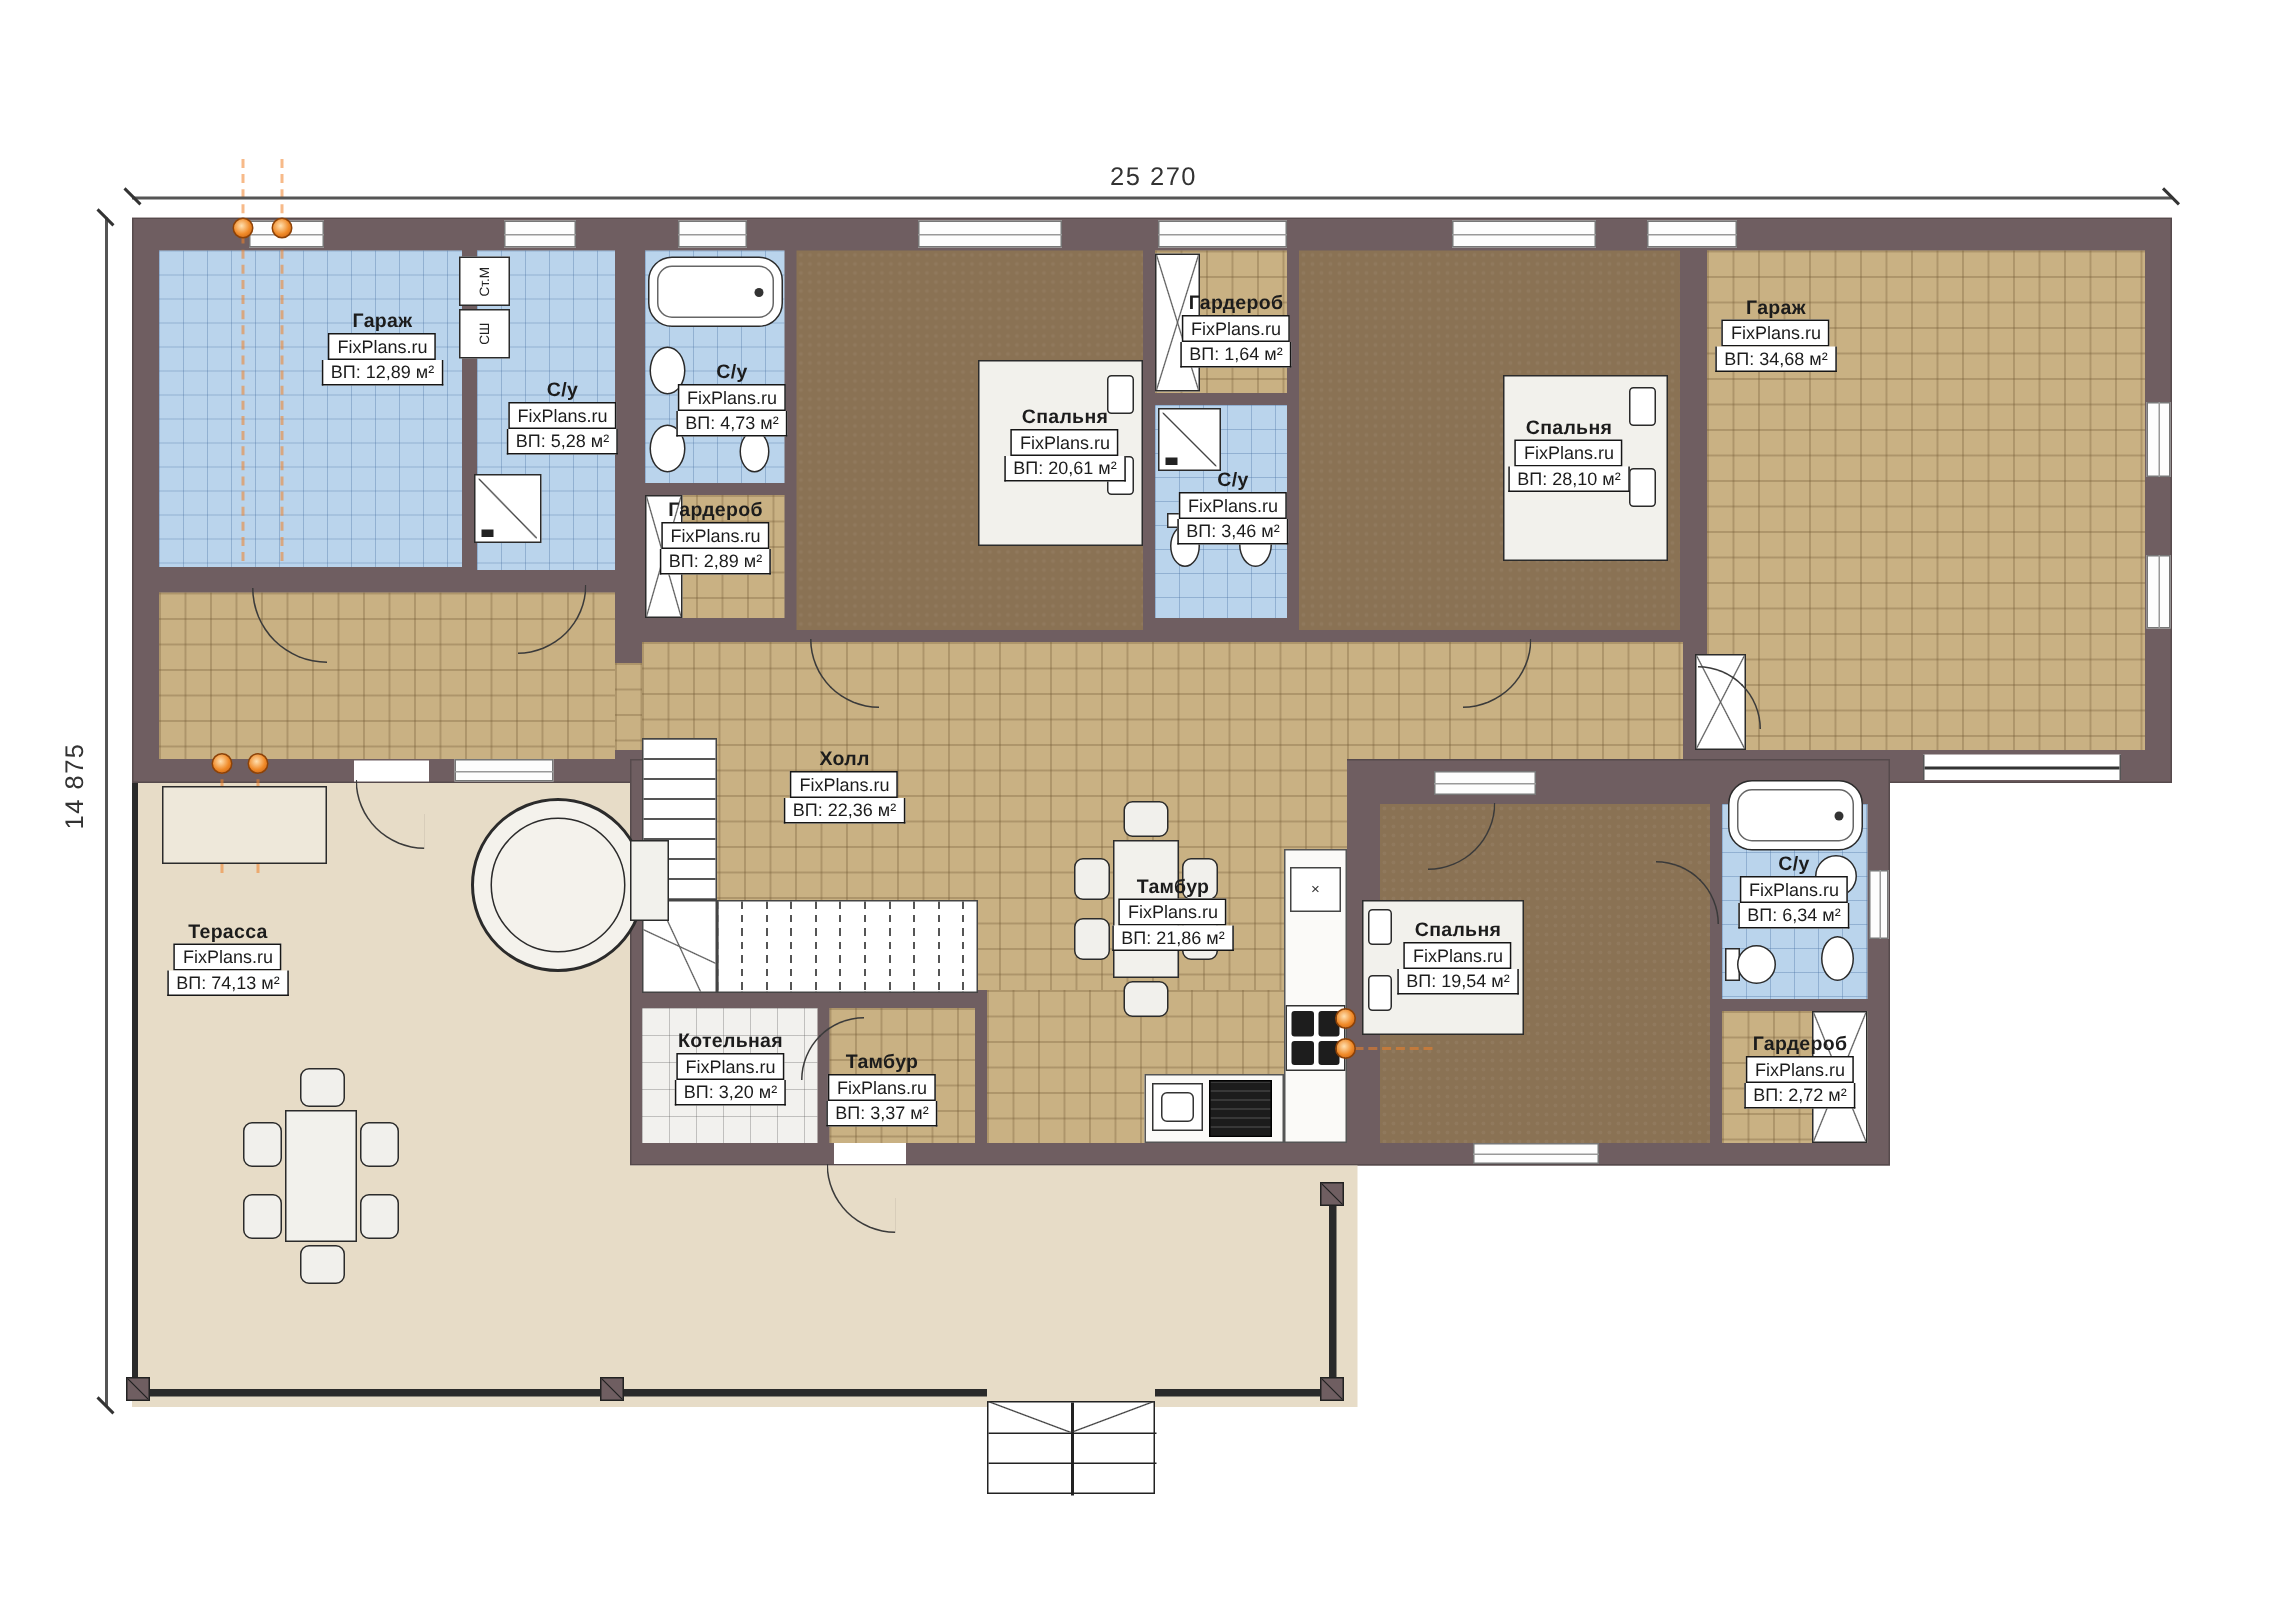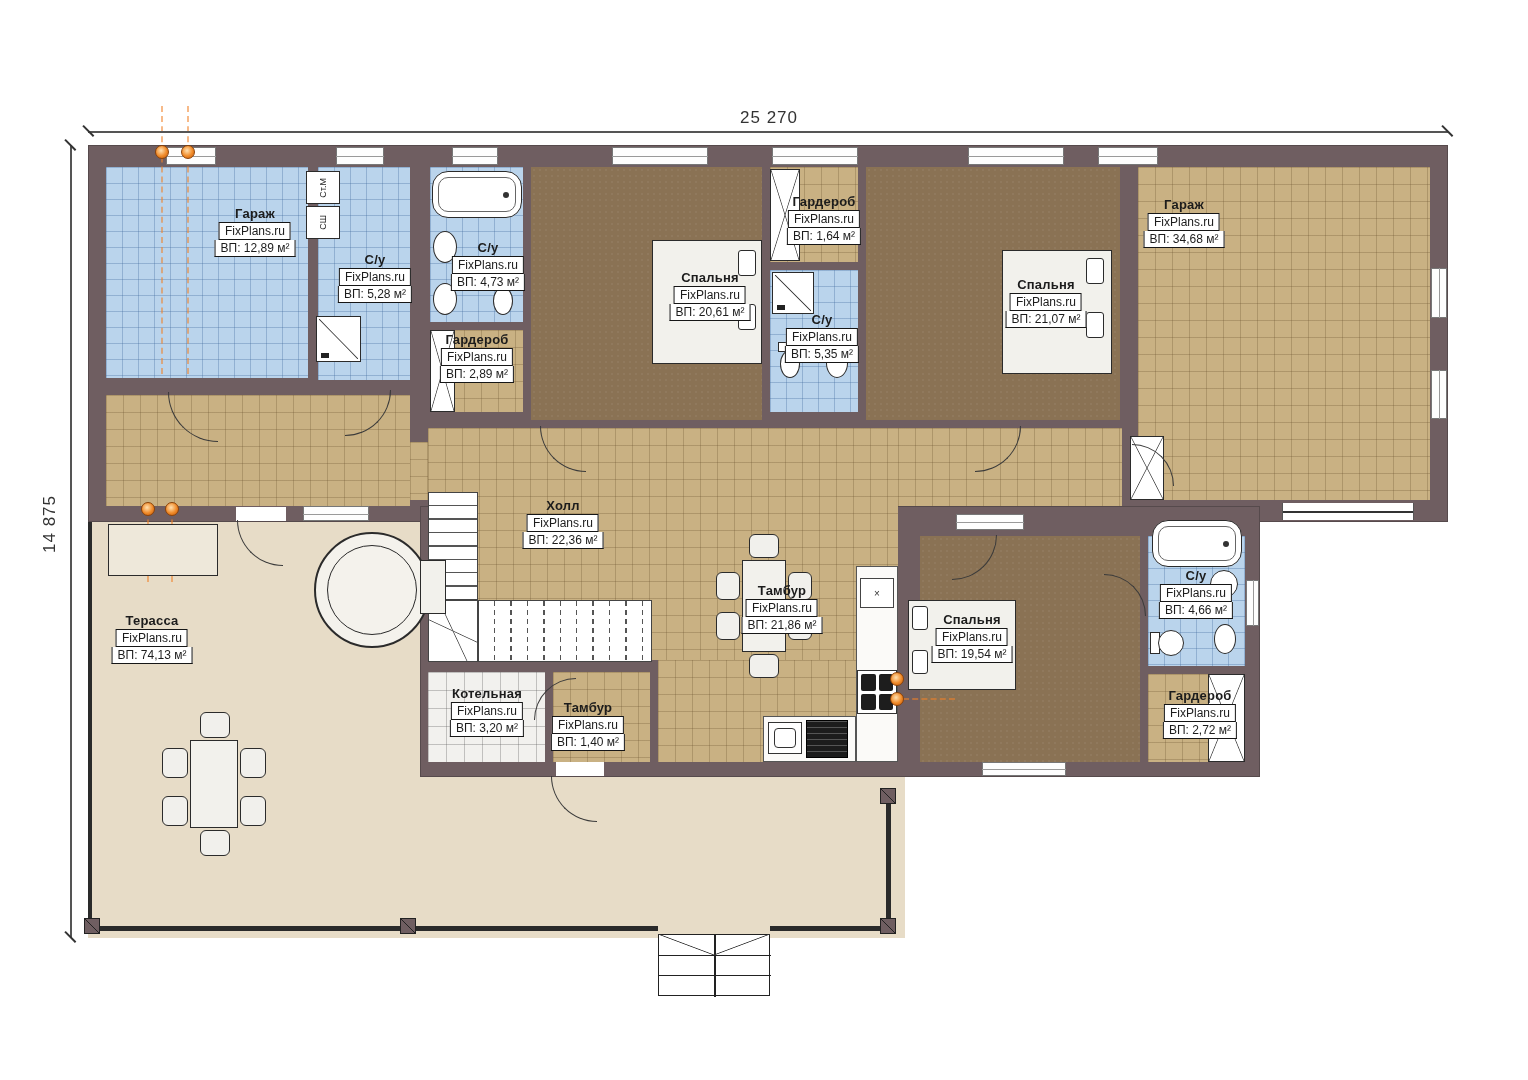--- a/index.html
+++ b/index.html
@@ -315,26 +315,26 @@
     <div class="lbox">ВП: 20,61 м²</div>
   </div>
   <div class="rlabel" style="left:824px;top:194px">
     <div class="rname">Гардероб</div>
     <div class="lbox">FixPlans.ru</div>
     <div class="lbox">ВП: 1,64 м²</div>
   </div>
   <div class="rlabel" style="left:822px;top:312px">
     <div class="rname">С/у</div>
     <div class="lbox">FixPlans.ru</div>
-    <div class="lbox">ВП: 5,35 м²</div>
+    <div class="lbox">ВП: 3,46 м²</div>
   </div>
   <div class="rlabel" style="left:1046px;top:277px">
     <div class="rname">Спальня</div>
     <div class="lbox">FixPlans.ru</div>
-    <div class="lbox">ВП: 21,07 м²</div>
+    <div class="lbox">ВП: 28,10 м²</div>
   </div>
   <div class="rlabel" style="left:1184px;top:197px">
     <div class="rname">Гараж</div>
     <div class="lbox">FixPlans.ru</div>
     <div class="lbox">ВП: 34,68 м²</div>
   </div>
   <div class="rlabel" style="left:563px;top:498px">
     <div class="rname">Холл</div>
     <div class="lbox">FixPlans.ru</div>
     <div class="lbox">ВП: 22,36 м²</div>
@@ -345,36 +345,36 @@
     <div class="lbox">ВП: 21,86 м²</div>
   </div>
   <div class="rlabel" style="left:972px;top:612px">
     <div class="rname">Спальня</div>
     <div class="lbox">FixPlans.ru</div>
     <div class="lbox">ВП: 19,54 м²</div>
   </div>
   <div class="rlabel" style="left:1196px;top:568px">
     <div class="rname">С/у</div>
     <div class="lbox">FixPlans.ru</div>
-    <div class="lbox">ВП: 4,66 м²</div>
+    <div class="lbox">ВП: 6,34 м²</div>
   </div>
   <div class="rlabel" style="left:1200px;top:688px">
     <div class="rname">Гардероб</div>
     <div class="lbox">FixPlans.ru</div>
     <div class="lbox">ВП: 2,72 м²</div>
   </div>
   <div class="rlabel" style="left:487px;top:686px">
     <div class="rname">Котельная</div>
     <div class="lbox">FixPlans.ru</div>
     <div class="lbox">ВП: 3,20 м²</div>
   </div>
   <div class="rlabel" style="left:588px;top:700px">
     <div class="rname">Тамбур</div>
     <div class="lbox">FixPlans.ru</div>
-    <div class="lbox">ВП: 1,40 м²</div>
+    <div class="lbox">ВП: 3,37 м²</div>
   </div>
   <div class="rlabel" style="left:152px;top:613px">
     <div class="rname">Терасса</div>
     <div class="lbox">FixPlans.ru</div>
     <div class="lbox">ВП: 74,13 м²</div>
   </div>
 
 </div>
 
 </body></html>

